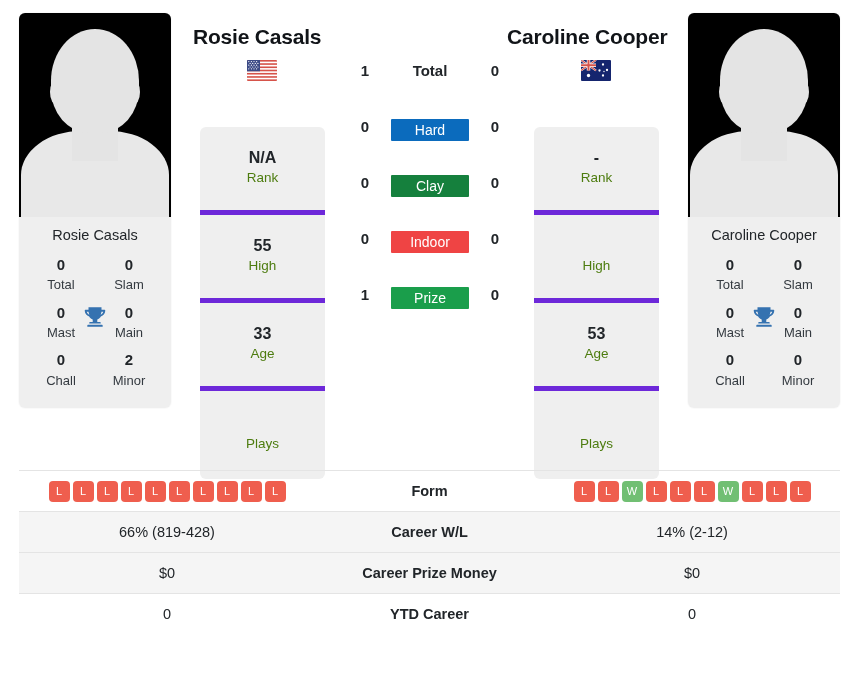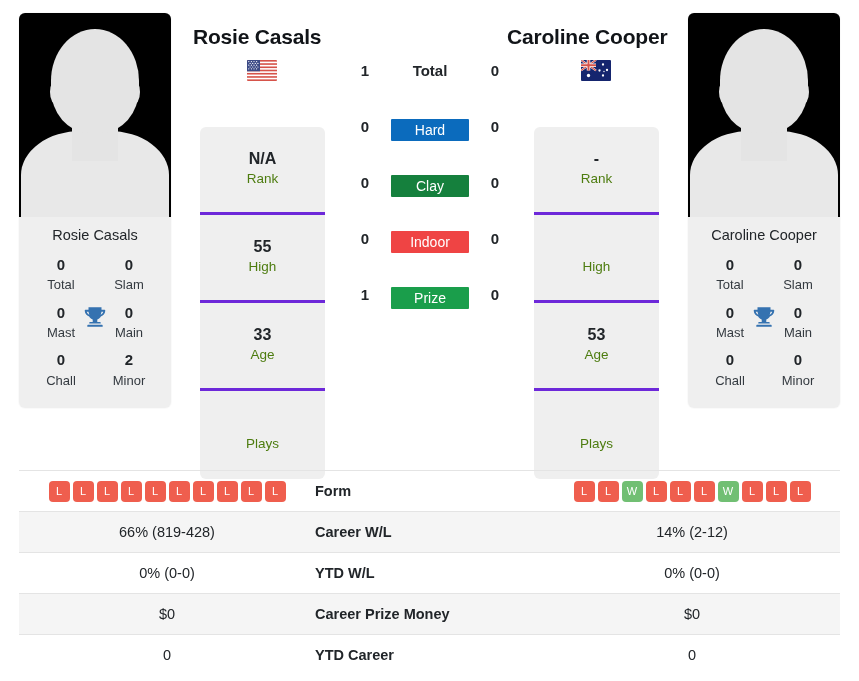--- a/index.html
+++ b/index.html
@@ -144,21 +144,21 @@
     overflow: hidden;
   }
   .info-panel.left  { left: 200px; }
   .info-panel.right { left: 534px; }
   .info-cell {
     height: 88px;
     display: flex;
     flex-direction: column;
     align-items: center;
     justify-content: center;
-    border-bottom: 3px solid #6d28d9;
+    border-bottom: 5px solid #6d28d9;
   }
   .info-cell:last-child { border-bottom: none; }
   .info-val {
     font-size: 16px;
     font-weight: bold;
     color: #212529;
     line-height: 1.25;
     min-height: 19px;
   }
   .info-lab {
@@ -250,21 +250,21 @@
   .cmp-table tr:last-child { border-bottom: 1px solid #ffffff; }
   .cmp-table tr.alt { background: #f5f5f5; }
   .cmp-table td {
     height: 41px;
     vertical-align: middle;
     font-size: 14.5px;
     color: #212529;
     padding: 0;
   }
   .cmp-table td.side { width: 296px; text-align: center; }
-  .cmp-table td.mid  { width: 229px; text-align: left; font-weight: bold; }
+  .cmp-table td.mid  { width: 229px; text-align: center; font-weight: bold; }
 
   .form-strip {
     display: flex;
     justify-content: center;
     gap: 3px;
   }
   .form-badge {
     width: 21px;
     height: 21px;
     border-radius: 4px;
@@ -536,25 +536,20 @@
               <div class="form-badge L">L</div>
               <div class="form-badge L">L</div>
             </div>
         </td>
       </tr>
       <tr class="alt">
         <td class="side">66% (819-428)</td>
         <td class="mid">Career W/L</td>
         <td class="side">14% (2-12)</td>
       </tr>
-      <tr>
-        <td class="side">0% (0-0)</td>
-        <td class="mid">YTD W/L</td>
-        <td class="side">0% (0-0)</td>
-      </tr>
       <tr class="alt">
         <td class="side">$0</td>
         <td class="mid">Career Prize Money</td>
         <td class="side">$0</td>
       </tr>
       <tr>
         <td class="side">0</td>
         <td class="mid">YTD Career</td>
         <td class="side">0</td>
       </tr>

